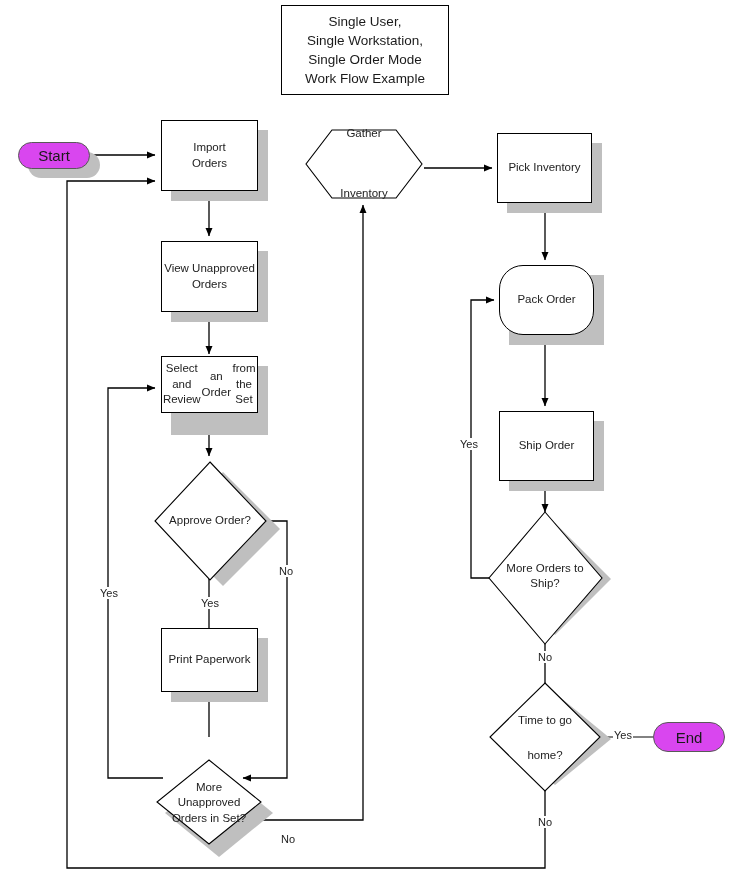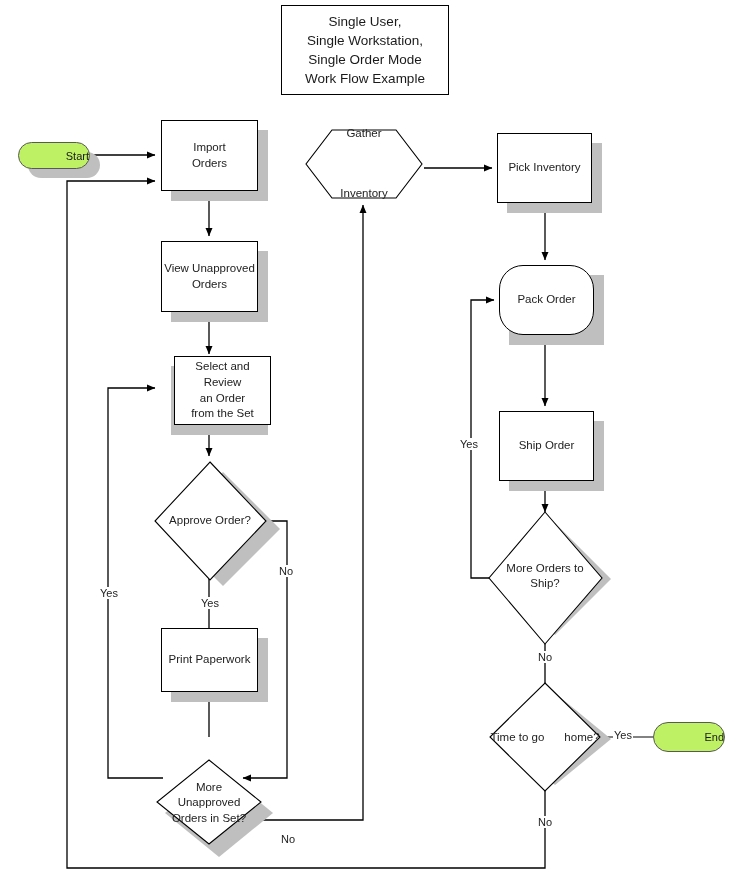--- a/index.html
+++ b/index.html
@@ -47,26 +47,25 @@
     color: #222222;
   }
   .title-box {
     background: #ffffff;
     border: 1.2px solid #000000;
     font-size: 13.5px;
     line-height: 1.42;
     color: #1a1a1a;
   }
   .terminator {
-    background: #bef264;
+    background: #d946ef;
     border: 1.6px solid #595959;
     border-radius: 999px;
-    font-size: 11px;
+    font-size: 15px;
     color: #1a1a1a;
-    justify-content: flex-end;
   }
   .diamond-wrap {
     position: absolute;
     z-index: 3;
   }
   .diamond-wrap svg {
     position: absolute;
     left: 0;
     top: 0;
   }
@@ -189,21 +188,21 @@
     <span>Orders</span>
   </div>
 
   <div class="shadow" style="left:171px; top:251px; width:97px; height:71px;"></div>
   <div class="node proc" style="left:161px; top:241px; width:97px; height:71px; flex-direction:column;">
     <span>View Unapproved</span>
     <span>Orders</span>
   </div>
 
   <div class="shadow" style="left:171px; top:366px; width:97px; height:69px;"></div>
-  <div class="node proc" style="left:174px; top:356px; width:97px; height:69px; flex-direction:column;">
+  <div class="node proc" style="left:161px; top:356px; width:97px; height:57px; flex-direction:row;">
     <span>Select and Review</span>
     <span>an Order</span>
     <span>from the Set</span>
   </div>
 
   <div class="diamond-wrap" style="left:153px; top:459px; width:128px; height:128px;">
     <svg width="128" height="128" viewBox="0 0 128 128">
       <polygon points="70,13 127,70 70,127 13,70" fill="#bfbfbf" stroke="none"></polygon>
       <polygon points="57,3 113,62 57,121 2,62" fill="#ffffff" stroke="#000000" stroke-width="1.1"></polygon>
     </svg>
@@ -263,21 +262,21 @@
       <span>More Orders to</span>
       <span>Ship?</span>
     </div>
   </div>
 
   <div class="diamond-wrap" style="left:487px; top:681px; width:128px; height:118px;">
     <svg width="128" height="118" viewBox="0 0 128 118">
       <polygon points="68,12 124,58 68,104 12,58" fill="#bfbfbf" stroke="none"></polygon>
       <polygon points="58,2 113,56 58,110 3,56" fill="#ffffff" stroke="#000000" stroke-width="1.1"></polygon>
     </svg>
-    <div class="diamond-label" style="flex-direction:row; transform:translate(-6px,-2px);gap:20px;">
+    <div class="diamond-label" style="flex-direction:column; transform:translate(-6px,-2px);gap:20px;">
       <span>Time to go</span>
       <span>home?</span>
     </div>
   </div>
 
   <div class="node terminator" style="left:653px; top:722px; width:72px; height:30px;">
     <span>End</span>
   </div>
 
   <div class="edge-label" style="left:200px; top:597px;">Yes</div>

